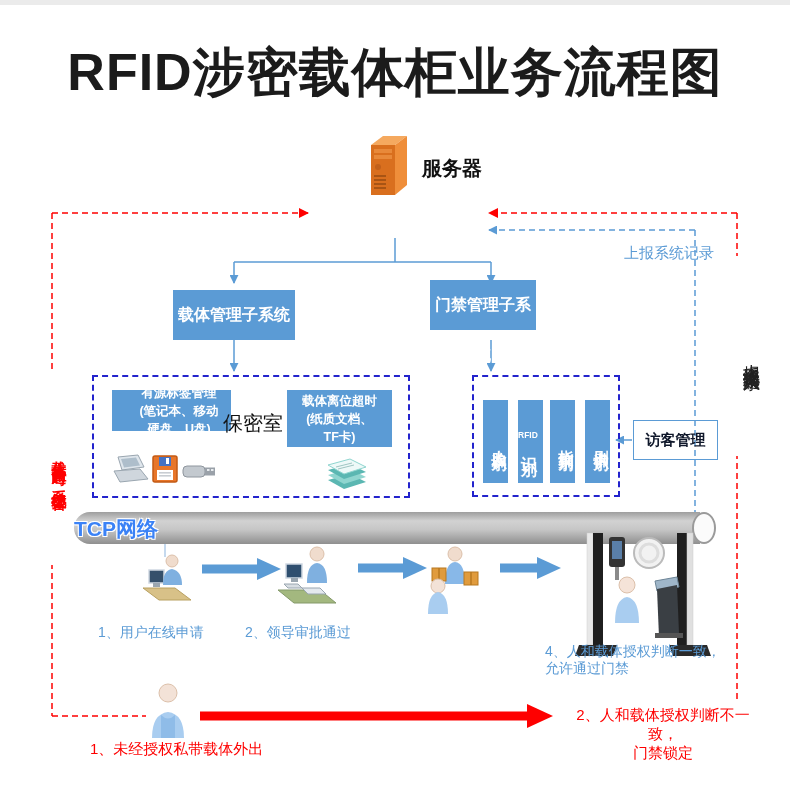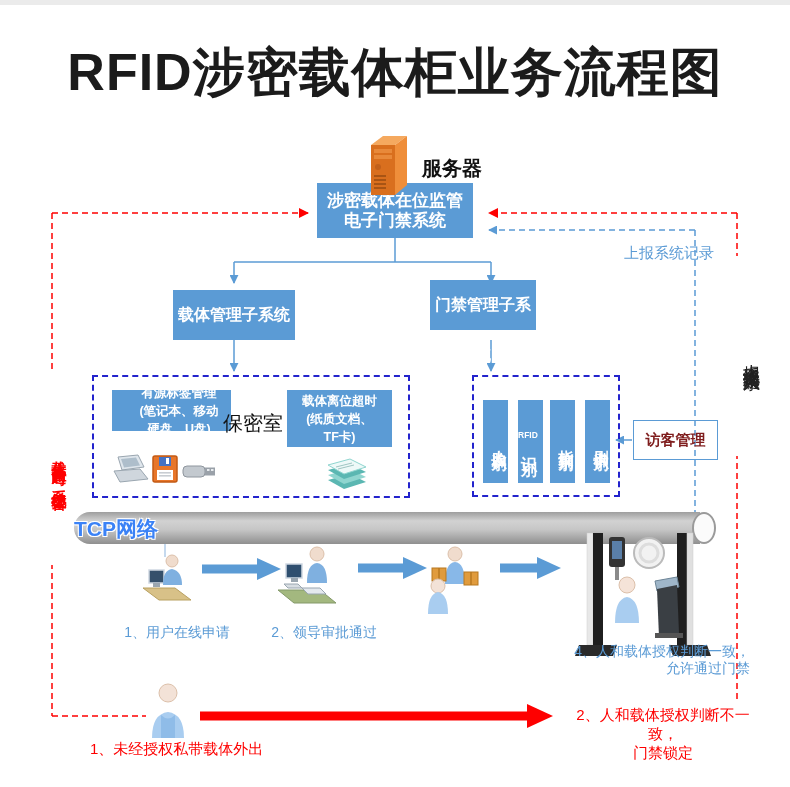--- a/index.html
+++ b/index.html
@@ -2,21 +2,21 @@
 <html><head>
 <meta charset="utf-8">
 <style>
   html,body{margin:0;padding:0;background:#fff;}
   #stage{position:relative;width:790px;height:787px;background:#ffffff;overflow:hidden;
          font-family:"Liberation Sans","DejaVu Sans",sans-serif;}
   .abs{position:absolute;}
   .bluebox{background:#5B9BD5;color:#fff;font-weight:bold;text-align:center;}
   .vtext{writing-mode:vertical-rl;text-orientation:upright;}
   .pillar{background:#5B9BD5;color:#fff;font-weight:bold;display:flex;align-items:flex-start;justify-content:center;}
-  .steplabel{color:#5B9BD5;font-size:14px;text-align:right;line-height:17px;}
+  .steplabel{color:#5B9BD5;font-size:14px;text-align:left;line-height:17px;}
   .redlabel{color:#fe0000;font-size:15px;line-height:19px;}
   svg{display:block;}
 </style>
 </head>
 <body>
 
 <div id="stage">
 
   <div class="abs" style="left:0;top:0;width:790px;height:5px;background:#ebebeb;"></div>
 
@@ -64,24 +64,20 @@
     <g stroke="#5B9BD5" stroke-width="9" fill="none">
       <path d="M202,569 H260" marker-end="url(#mBlueBig)"></path>
       <path d="M358,568 H406" marker-end="url(#mBlueBig)"></path>
       <path d="M500,568 H540" marker-end="url(#mBlueBig)"></path>
     </g>
     <path d="M200,716 H530" stroke="#fe0000" stroke-width="9" fill="none" marker-end="url(#mRedBig)"></path>
   </svg>
 
   <div class="abs" style="left:0;top:38px;width:790px;text-align:center;font-size:52px;font-weight:bold;color:#1b1b1b;letter-spacing:1px;">RFID涉密载体柜业务流程图</div>
 
-  <div class="abs bluebox" style="left:317px;top:183px;width:156px;height:55px;font-size:17px;line-height:20px;padding-top:0;display:flex;flex-direction:column;justify-content:center;">
-    <div>涉密载体在位监管</div>
-    <div>电子门禁系统</div>
-  </div>
 
   <svg class="abs" style="left:363px;top:131px;" width="52" height="66" viewBox="0 0 52 66">
     <polygon points="8,14 20,5 44,5 32,14" fill="#f5a95f"></polygon>
     <polygon points="32,14 44,5 44,54 32,64" fill="#ef8e3a"></polygon>
     <rect x="8" y="14" width="24" height="50" fill="#d96f1e"></rect>
     <rect x="11" y="18" width="18" height="4" fill="#e8893a"></rect>
     <rect x="11" y="24" width="18" height="4" fill="#e8893a"></rect>
     <circle cx="15" cy="36" r="3" fill="#c2601a"></circle>
     <rect x="11" y="44" width="12" height="2" fill="#a85414"></rect>
     <rect x="11" y="48" width="12" height="2" fill="#a85414"></rect>
@@ -136,21 +132,21 @@
 
   <div class="abs" style="left:472px;top:375px;width:148px;height:122px;border:2px dashed #2323cd;box-sizing:border-box;"></div>
   <div class="abs pillar vtext" style="left:483px;top:400px;width:25px;height:83px;font-size:15px;letter-spacing:2px;">人脸识别</div>
   <div class="abs pillar" style="left:518px;top:400px;width:25px;height:83px;flex-direction:column;">
     <span style="font-size:8.5px;letter-spacing:0;">RFID</span>
     <span class="vtext" style="font-size:16px;letter-spacing:5px;margin-top:3px;">识别</span>
   </div>
   <div class="abs pillar vtext" style="left:550px;top:400px;width:25px;height:83px;font-size:15px;letter-spacing:2px;">指纹别别</div>
   <div class="abs pillar vtext" style="left:585px;top:400px;width:25px;height:83px;font-size:15px;letter-spacing:2px;">刷卡识别</div>
 
-  <div class="abs" style="left:633px;top:420px;width:85px;height:40px;border:1px solid #5B9BD5;box-sizing:border-box;color:#7f1d1d;font-size:15px;font-weight:bold;text-align:center;line-height:38px;">访客管理</div>
+  <div class="abs" style="left:633px;top:420px;width:85px;height:40px;border:1px solid #5B9BD5;box-sizing:border-box;color:#0f172a;font-size:15px;font-weight:bold;text-align:center;line-height:38px;">访客管理</div>
 
   <div class="abs" style="left:624px;top:244px;font-size:15px;color:#5B9BD5;">上报系统记录</div>
   <div class="abs vtext" style="left:38px;top:370px;width:30px;height:195px;background:#fff;color:#fe0000;font-size:15px;font-weight:bold;letter-spacing:2px;text-align:center;">载体离位超时，系统报警</div>
   <div class="abs vtext" style="left:733px;top:256px;width:30px;height:200px;background:#fff;color:#222;font-size:17px;letter-spacing:1px;text-align:center;">上报系统通报指定联系人</div>
 
   <div class="abs" style="left:74px;top:512px;width:626px;height:32px;border-radius:16px 0 0 16px;background:linear-gradient(180deg,#9e9e9e 0%,#d2d2d2 28%,#c6c6c6 55%,#8f8f8f 100%);"></div>
   <div class="abs" style="left:692px;top:512px;width:24px;height:32px;border-radius:50%;background:#fbfbfb;border:2px solid #9a9a9a;box-sizing:border-box;"></div>
   <div class="abs" style="left:74px;top:515px;width:640px;text-align:left;font-size:21px;font-weight:bold;color:#3b82f6;text-shadow:-1px -1px 0 #fff,1px -1px 0 #fff,-1px 1px 0 #fff,1px 1px 0 #fff;">TCP网络</div>
 
   <svg class="abs" style="left:141px;top:552px;" width="52" height="52" viewBox="0 0 52 52">

